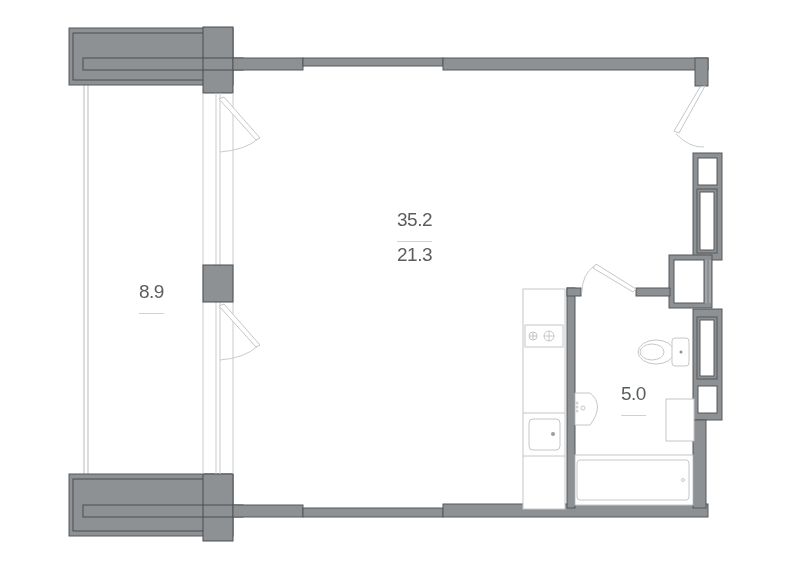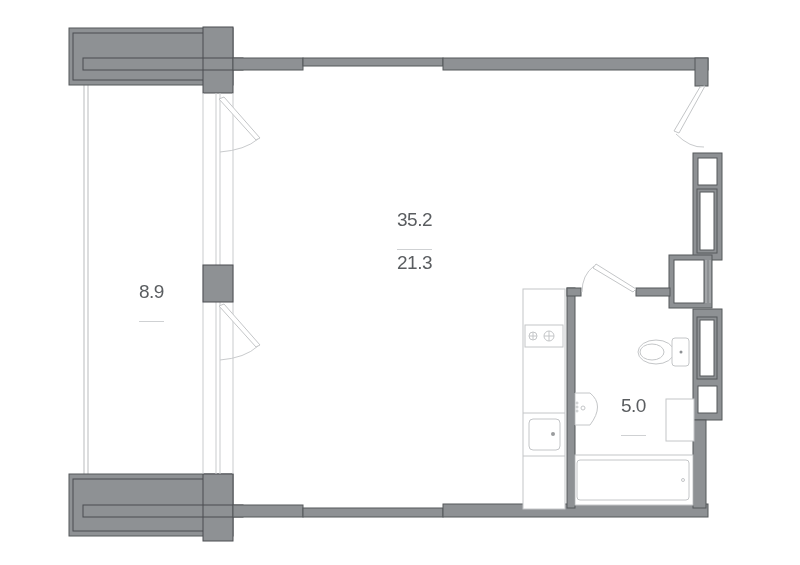--- a/index.html
+++ b/index.html
@@ -5,21 +5,21 @@
     html, body { margin: 0; padding: 0; background: #ffffff; }
     body { width: 800px; height: 565px; position: relative; overflow: hidden; }
     svg { position: absolute; left: 0; top: 0; }
     .wall { fill: #8e9194; stroke: #55585b; stroke-width: 1; }
     .wall-dark { fill: #8e9194; stroke: #4a4d50; stroke-width: 1; }
     .thin { fill: none; stroke: #c9cbcd; stroke-width: 1; }
     .thin-dark { fill: none; stroke: #b9bbbd; stroke-width: 1; }
     .fix { fill: #ffffff; stroke: #c4c6c8; stroke-width: 1; }
     .win { fill: #ffffff; stroke: #55585b; stroke-width: 1; }
     .label { position: absolute; font-family: "Liberation Sans", sans-serif; color: #5a5d60; font-size: 19px; line-height: 1; letter-spacing: -0.5px; }
-    .underline { border-bottom: 1px solid #cfd1d3; padding-bottom: 20px; }
+    .underline { border-bottom: 1px solid #cfd1d3; padding-bottom: 12px; }
   </style>
 </head>
 <body>
 
 <div>
 <svg width="800" height="565" viewBox="0 0 800 565">
 
   <g>
     <line x1="84" y1="84" x2="84" y2="474" class="thin-dark"></line>
     <line x1="88" y1="84" x2="88" y2="474" class="thin-dark"></line>
@@ -145,14 +145,14 @@
     <rect x="577" y="460" width="112" height="40" rx="3" class="fix"></rect>
     <circle cx="683" cy="480" r="1.5" class="fix"></circle>
   </g>
 </svg>
 
 <div class="label" style="left:397px; top:210px;">
   <div class="underline">35.2</div>
   <div style="padding-top:3px;">21.3</div>
 </div>
 <div class="label underline" style="left:139px; top:282px;text-align:center;">8.9</div>
-<div class="label underline" style="left:621px; top:384px;margin-top:12px;">5.0</div>
+<div class="label underline" style="left:621px; top:384px;">5.0</div>
 </div>
 
 </body></html>

